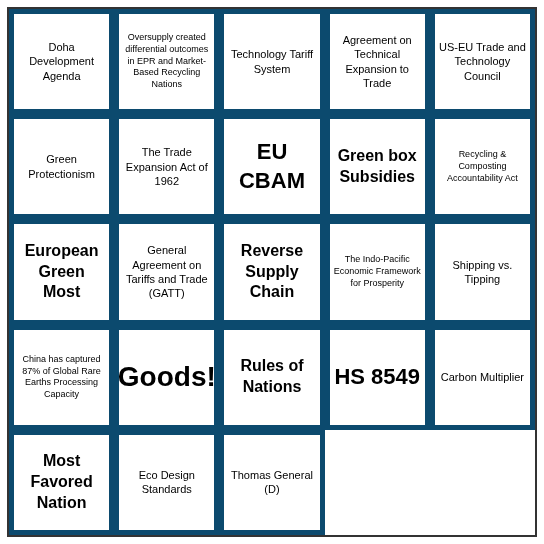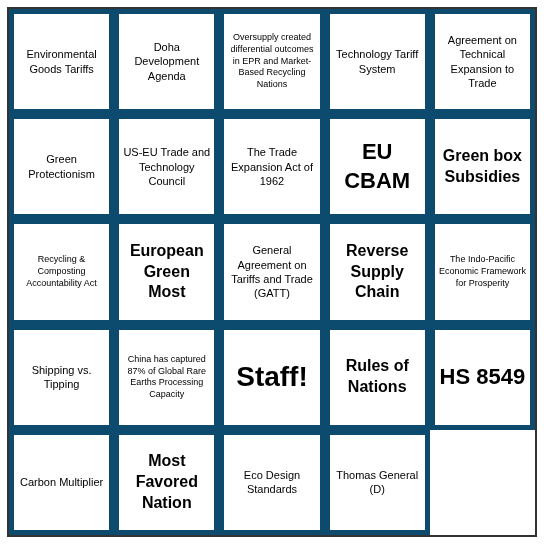--- a/index.html
+++ b/index.html
@@ -44,37 +44,36 @@
     }
     .cell.free {
       font-size: 28px;
       font-weight: bold;
     }
   </style>
 </head>
 <body>
 
 <div class="bingo-card">
-<div class="cell">Environmental Goods Tariffs</div>
     <div class="cell">Doha Development Agenda</div>
     <div class="cell small-text">Oversupply created differential outcomes in EPR and Market-Based Recycling Nations</div>
     <div class="cell">Technology Tariff System</div>
     <div class="cell">Agreement on Technical Expansion to Trade</div>
+    <div class="cell">US-EU Trade and Technology Council</div>
     <div class="cell">Green Protectionism</div>
-    <div class="cell">US-EU Trade and Technology Council</div>
     <div class="cell">The Trade Expansion Act of 1962</div>
     <div class="cell large-text">EU CBAM</div>
     <div class="cell medium-text">Green box Subsidies</div>
     <div class="cell small-text">Recycling &amp; Composting Accountability Act</div>
     <div class="cell medium-text">European Green Most</div>
     <div class="cell">General Agreement on Tariffs and Trade (GATT)</div>
     <div class="cell medium-text">Reverse Supply Chain</div>
     <div class="cell small-text">The Indo-Pacific Economic Framework for Prosperity</div>
     <div class="cell">Shipping vs. Tipping</div>
     <div class="cell small-text">China has captured 87% of Global Rare Earths Processing Capacity</div>
-    <div class="cell free">Staff!</div>
+    <div class="cell free">Goods!</div>
     <div class="cell medium-text">Rules of Nations</div>
     <div class="cell large-text">HS 8549</div>
     <div class="cell">Carbon Multiplier</div>
     <div class="cell medium-text">Most Favored Nation</div>
     <div class="cell">Eco Design Standards</div>
     <div class="cell">Thomas General (D)</div>
   </div>
 
 </body></html>

